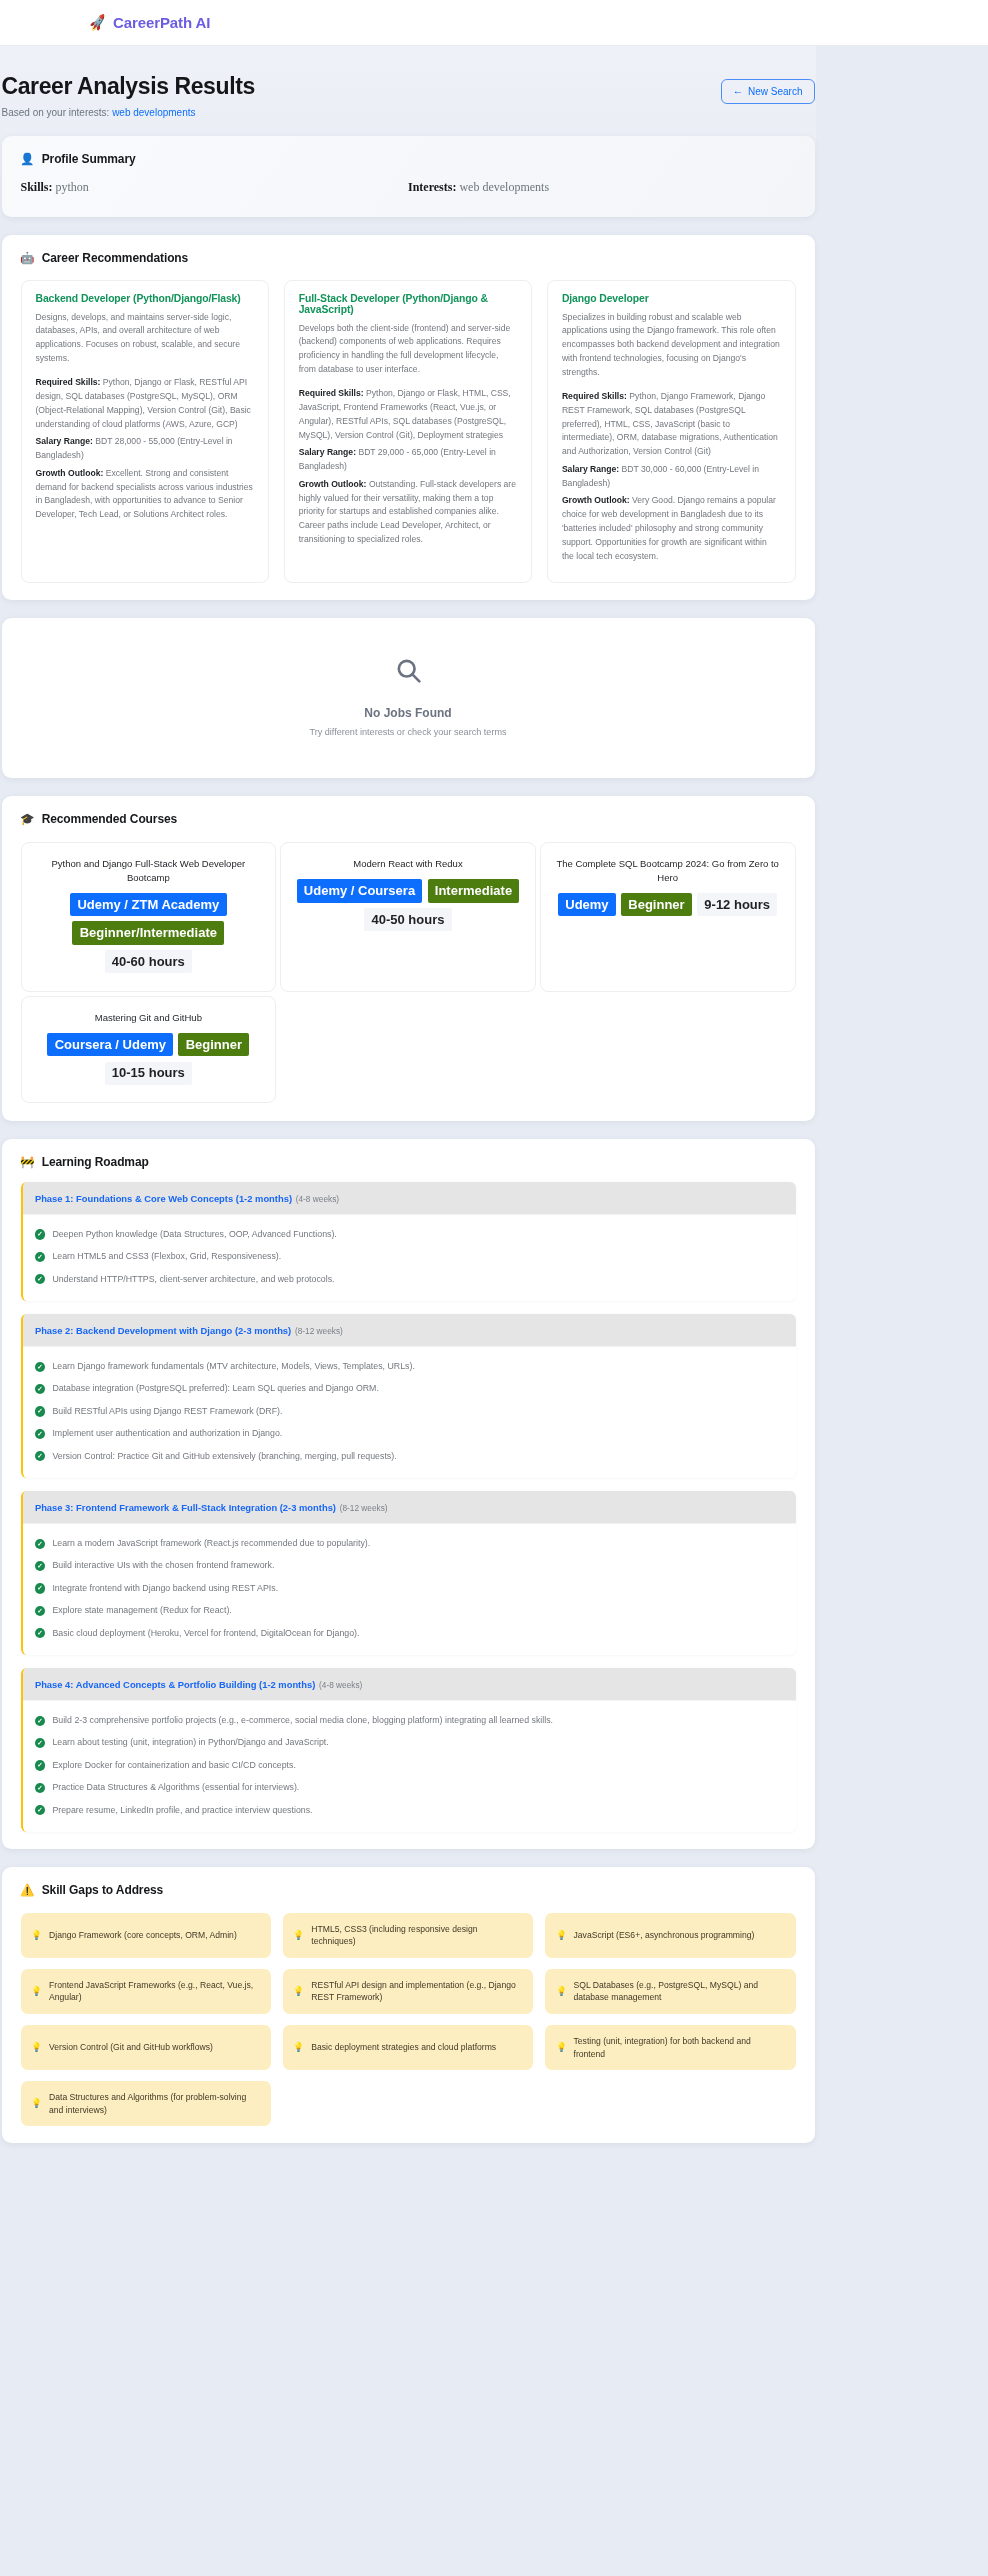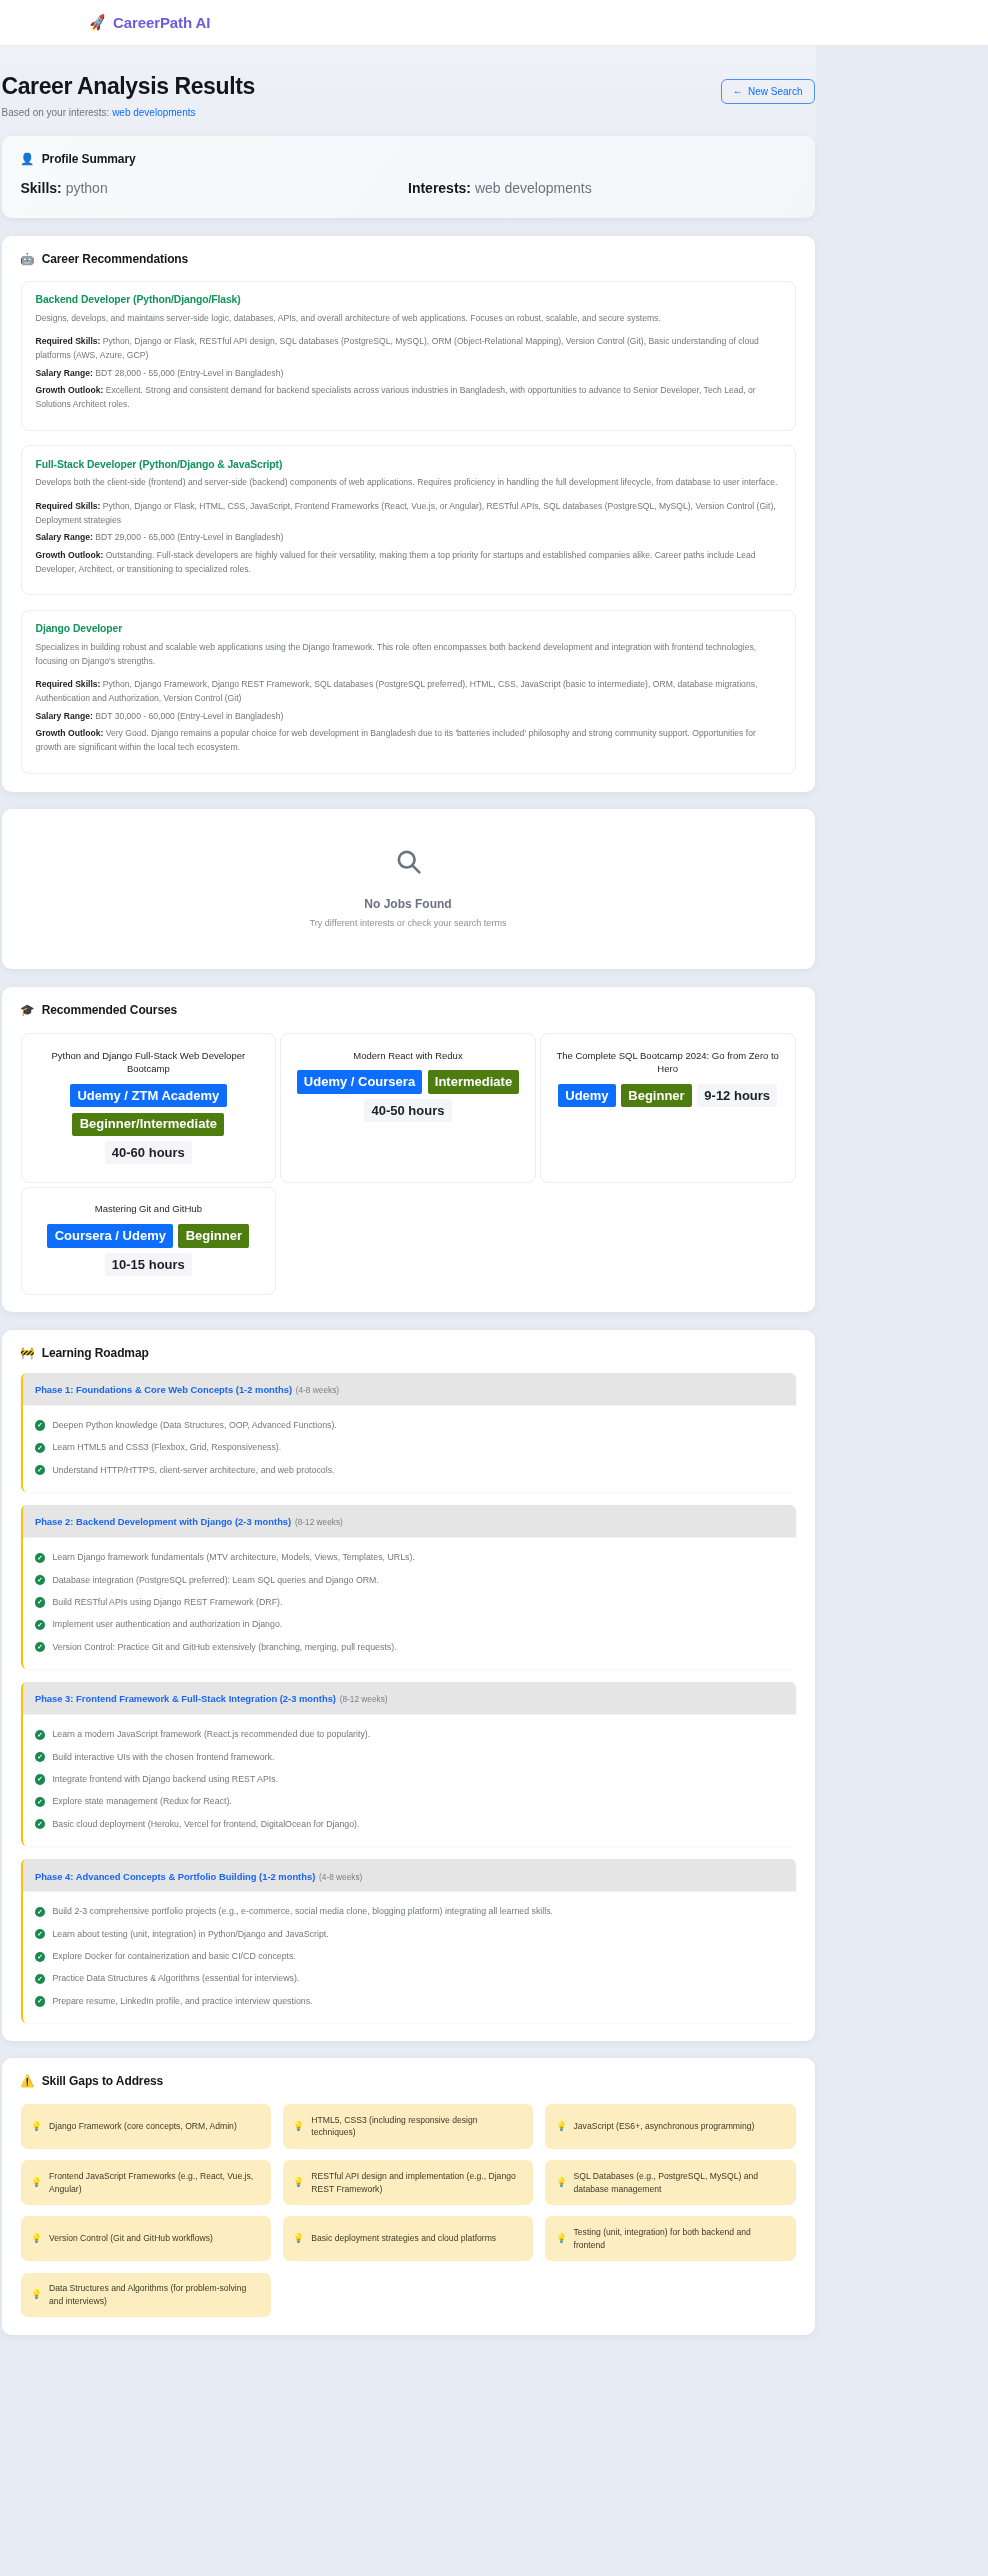--- a/index.html
+++ b/index.html
@@ -98,27 +98,27 @@
     color: #16181b;
     letter-spacing: -0.1px;
   }
 
   
   .profile-grid {
     display: grid;
     grid-template-columns: 1fr 1fr;
     margin-top: 14.6px;
   }
-  .profile-field { font-size: 14px; color: #6c757d; }
+  .profile-field { font-size: 12px; color: #6c757d; font-family: Liberation Serif, serif; }
   .profile-field b { color: #16181b; font-weight: 700; }
 
   
   .rec-grid {
     display: grid;
-    grid-template-columns: 1fr;
+    grid-template-columns: 1fr 1fr 1fr;
     gap: 14.6px;
     margin-top: 14.6px;
   }
   .rec-card {
     border: 0.7px solid #eceef2;
     border-radius: 8px;
     padding: 12.4px 14px 14px 14px;
     background: #fff;
   }
   .rec-title {

